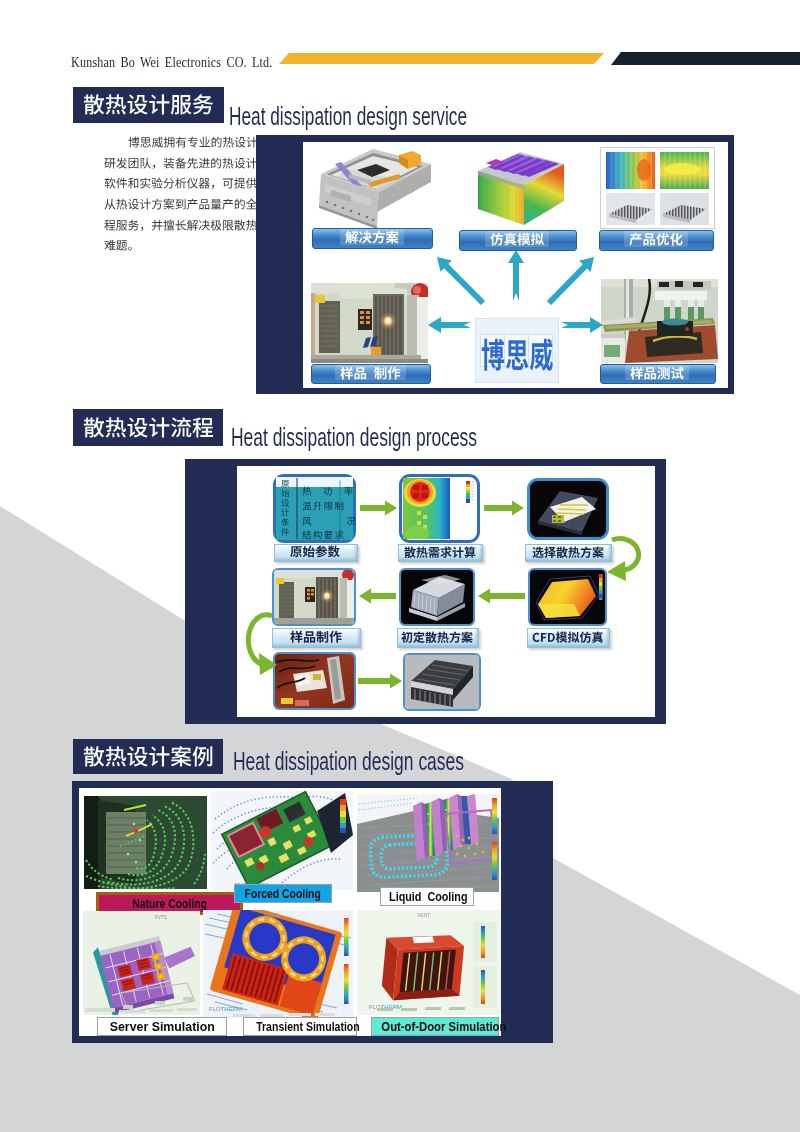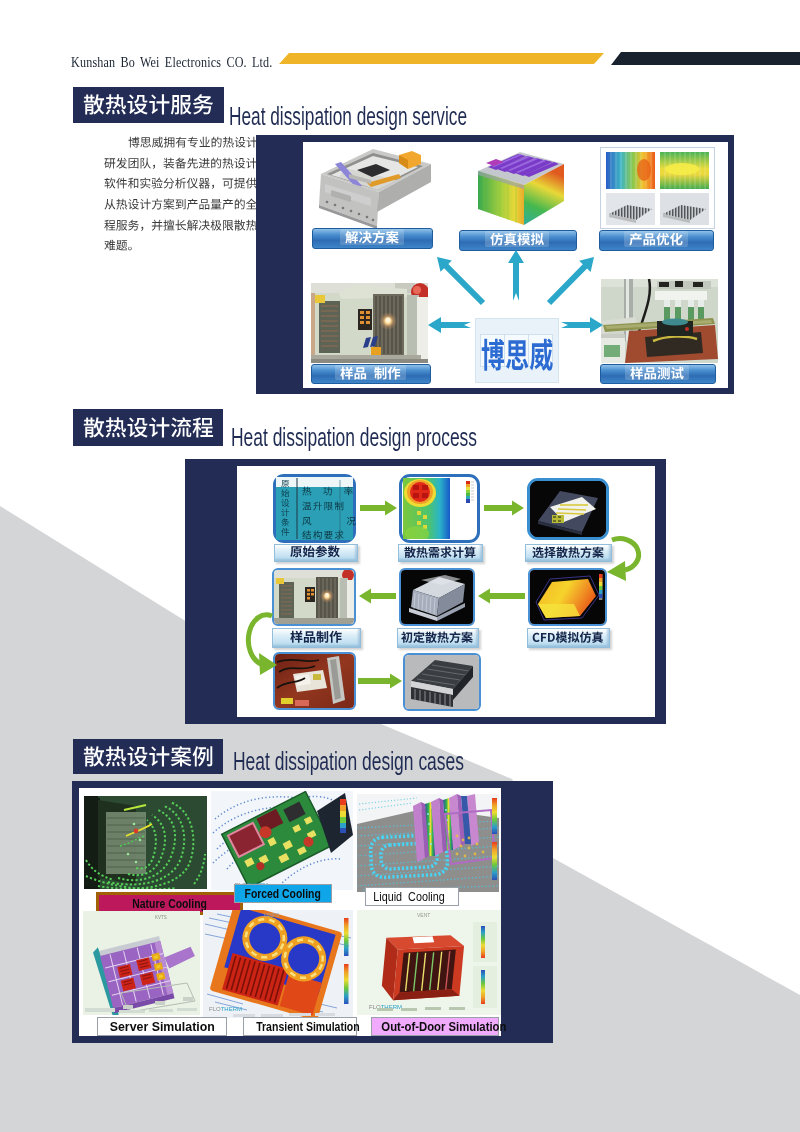--- a/index.html
+++ b/index.html
@@ -973,21 +973,21 @@
       <circle cx="112" cy="54" r="1.4"></circle>
       <circle cx="120" cy="50" r="1.4"></circle>
       <circle cx="100" cy="60" r="1.4"></circle>
       <circle cx="108" cy="62" r="1.4"></circle>
       <circle cx="118" cy="60" r="1.4"></circle>
       <circle cx="126" cy="58" r="1.4"></circle>
     </g>
 </svg>
 <div class="abs" style="left:96px;top:892px;width:141px;height:17px;background:#be185d;border:3px solid #a16207;font-weight:bold;font-size:13px;color:#0c0c0c;font-family:'Liberation Sans',sans-serif;text-align:center;line-height:17px;white-space:nowrap"><span style="display:inline-block;transform:scaleX(0.8);transform-origin:50% 50%">Nature Cooling</span></div>
 <div class="abs" style="left:234px;top:884px;width:96px;height:17px;background:#0ea5e9;border:1px solid #9aa0a8;font-weight:bold;font-size:13px;color:#0c0c0c;font-family:'Liberation Sans',sans-serif;text-align:center;line-height:17px;white-space:nowrap"><span style="display:inline-block;transform:scaleX(0.8);transform-origin:50% 50%">Forced Cooling</span></div>
-<div class="abs" style="left:365px;top:887px;width:92px;height:17px;background:#fff;border:1px solid #9aa0a8;font-weight:normal;font-size:13px;color:#0c0c0c;font-family:'Liberation Sans',sans-serif;text-align:left;line-height:17px;white-space:nowrap"><span style="display:inline-block;transform:scaleX(0.83);transform-origin:50% 50%">Liquid&nbsp; Cooling</span></div>
+<div class="abs" style="left:380px;top:887px;width:92px;height:17px;background:#fff;border:1px solid #9aa0a8;font-weight:bold;font-size:13px;color:#0c0c0c;font-family:'Liberation Sans',sans-serif;text-align:left;line-height:17px;white-space:nowrap"><span style="display:inline-block;transform:scaleX(0.83);transform-origin:50% 50%">Liquid&nbsp; Cooling</span></div>
 <svg class="abs" style="left:83px;top:911px" width="117" height="104" viewBox="0 0 117 104">
 <rect width="117" height="104" fill="#e9f2e4"></rect>
 <text x="72" y="8" font-size="4.5" fill="#889088" font-family="Liberation Sans">KVTS</text>
 <g transform="rotate(-14 60 60)">
 <rect x="20" y="30" width="64" height="6" fill="#c8ccd2"></rect>
 <polygon points="16,30 22,26 26,96 20,100" fill="#2a9aa0"></polygon>
 <rect x="22" y="35" width="62" height="54" fill="#9a64c2"></rect>
 <rect x="78" y="35" width="6" height="54" fill="#b88ad4"></rect>
 <g stroke="#e4d4f2" stroke-width="1">
         <line x1="24" y1="48" x2="84" y2="48"></line>
@@ -1122,12 +1122,12 @@
 <text x="12" y="99" font-size="6" font-family="Liberation Sans" fill="#888">FLO<tspan fill="#2aa0c8">THERM</tspan></text>
 <g fill="#b8c8b0">
       <rect x="20" y="98" width="16" height="3"></rect>
       <rect x="44" y="98" width="16" height="3"></rect>
       <rect x="68" y="97" width="16" height="3"></rect>
       <rect x="92" y="97" width="16" height="3"></rect>
     </g>
 </svg>
 <div class="abs" style="left:97px;top:1017px;width:128px;height:17px;background:#fff;border:1px solid #9aa0a8;font-weight:bold;font-size:13px;color:#0c0c0c;font-family:'Liberation Sans',sans-serif;text-align:center;line-height:17px;white-space:nowrap"><span style="display:inline-block;transform:scaleX(0.95);transform-origin:50% 50%">Server Simulation</span></div>
 <div class="abs" style="left:243px;top:1017px;width:112px;height:17px;background:#fff;border:1px solid #9aa0a8;font-weight:bold;font-size:13px;color:#0c0c0c;font-family:'Liberation Sans',sans-serif;text-align:center;line-height:17px;white-space:nowrap"><span style="display:inline-block;transform:scaleX(0.81);transform-origin:50% 50%">Transient Simulation</span></div>
-<div class="abs" style="left:371px;top:1017px;width:126px;height:17px;background:#f0abfc;border:1px solid #9aa0a8;font-weight:bold;font-size:13px;color:#0c0c0c;font-family:'Liberation Sans',sans-serif;text-align:center;line-height:17px;white-space:nowrap"><span style="display:inline-block;transform:scaleX(0.87);transform-origin:50% 50%">Out-of-Door Simulation</span></div>
+<div class="abs" style="left:371px;top:1017px;width:126px;height:17px;background:#5eead4;border:1px solid #9aa0a8;font-weight:bold;font-size:13px;color:#0c0c0c;font-family:'Liberation Sans',sans-serif;text-align:center;line-height:17px;white-space:nowrap"><span style="display:inline-block;transform:scaleX(0.87);transform-origin:50% 50%">Out-of-Door Simulation</span></div>
 </body></html>

